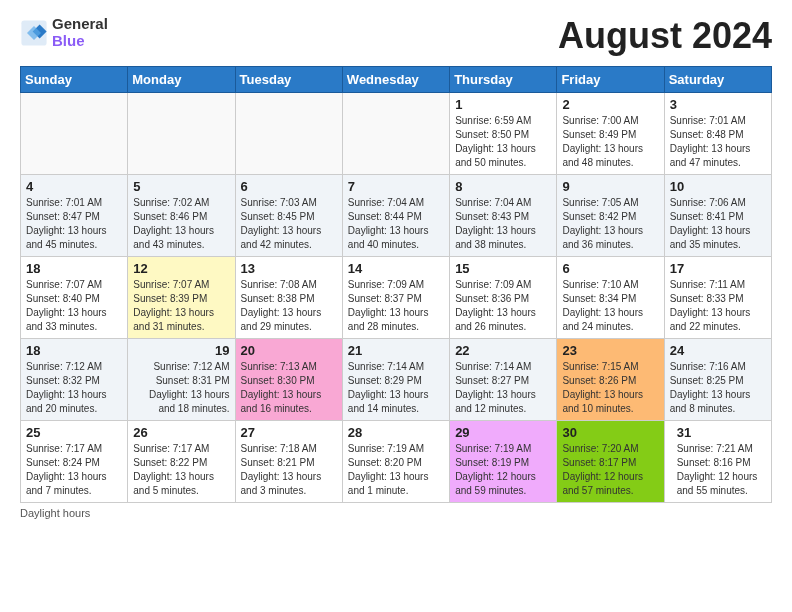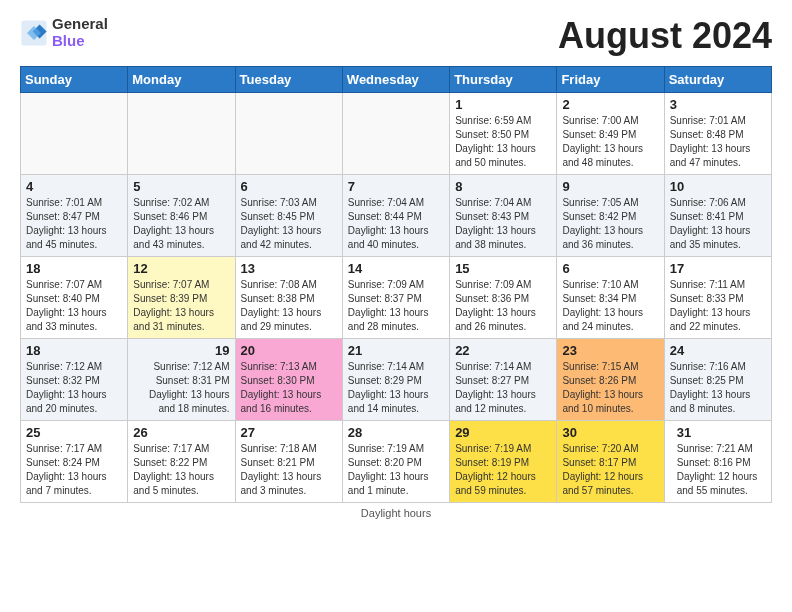--- a/index.html
+++ b/index.html
@@ -92,21 +92,21 @@
       line-height: 1.4;
       color: #333;
     }
     .empty-cell {
       background: #f9f9f9 !important;
     }
     .footer-note {
       font-size: 11px;
       color: #555;
       margin-top: 4px;
-      text-align: center;
+      text-align: left;
     }
   </style>
 </head>
 <body>
 
 <div class="page">
   <div class="header-row">
     <div class="logo">
       <svg class="logo-icon" viewBox="0 0 40 40">
         <rect x="2" y="2" width="36" height="36" rx="4" fill="#2a7ac7" opacity="0.15"></rect>
@@ -310,27 +310,27 @@
             <div class="day-info" style="white-space: pre-line;">Sunrise: 7:18 AM
 Sunset: 8:21 PM
 Daylight: 13 hours and 3 minutes.</div>
           </td>
           <td style="background: rgb(255, 255, 255);">
             <span class="day-num">28</span>
             <div class="day-info" style="white-space: pre-line;">Sunrise: 7:19 AM
 Sunset: 8:20 PM
 Daylight: 13 hours and 1 minute.</div>
           </td>
-          <td style="background: #fde047;">
+          <td style="background: #f0abfc;">
             <span class="day-num">29</span>
             <div class="day-info" style="white-space: pre-line;">Sunrise: 7:19 AM
 Sunset: 8:19 PM
 Daylight: 12 hours and 59 minutes.</div>
           </td>
-          <td style="background: #fde047;">
+          <td style="background: #84cc16;">
             <span class="day-num">30</span>
             <div class="day-info" style="white-space: pre-line;">Sunrise: 7:20 AM
 Sunset: 8:17 PM
 Daylight: 12 hours and 57 minutes.</div>
           </td>
           <td style="background: rgb(255, 255, 255); padding-left: 12px;">
             <span class="day-num">31</span>
             <div class="day-info" style="white-space: pre-line;">Sunrise: 7:21 AM
 Sunset: 8:16 PM
 Daylight: 12 hours and 55 minutes.</div>

